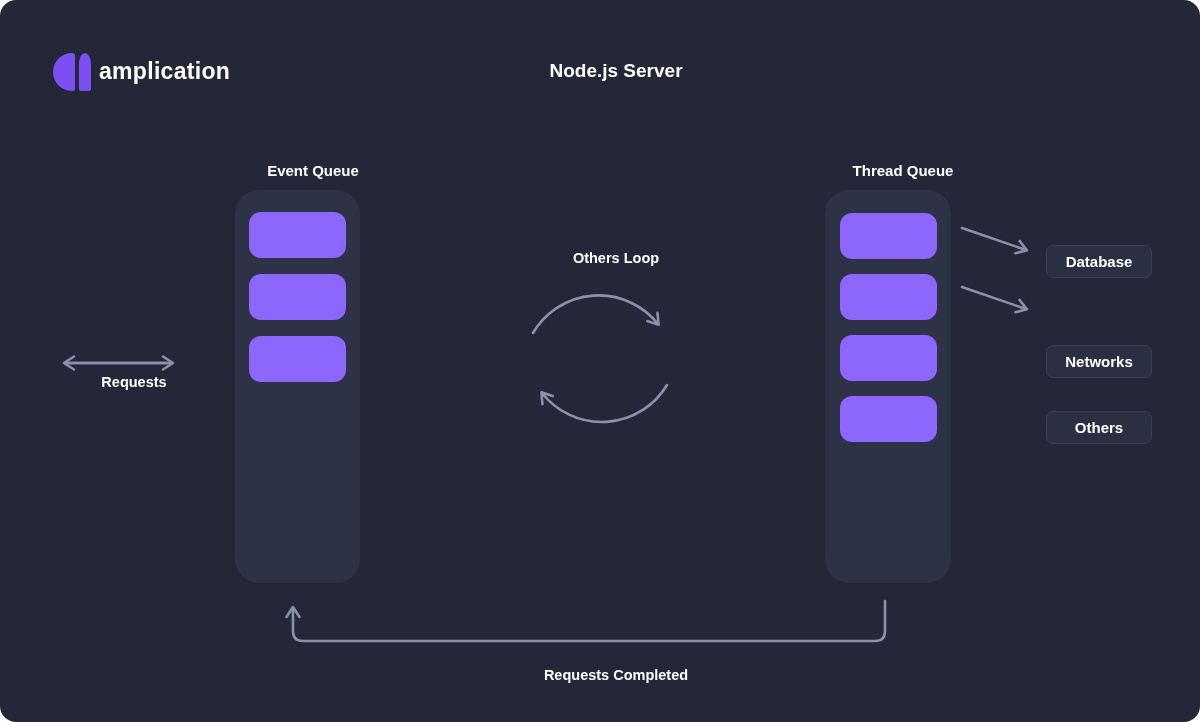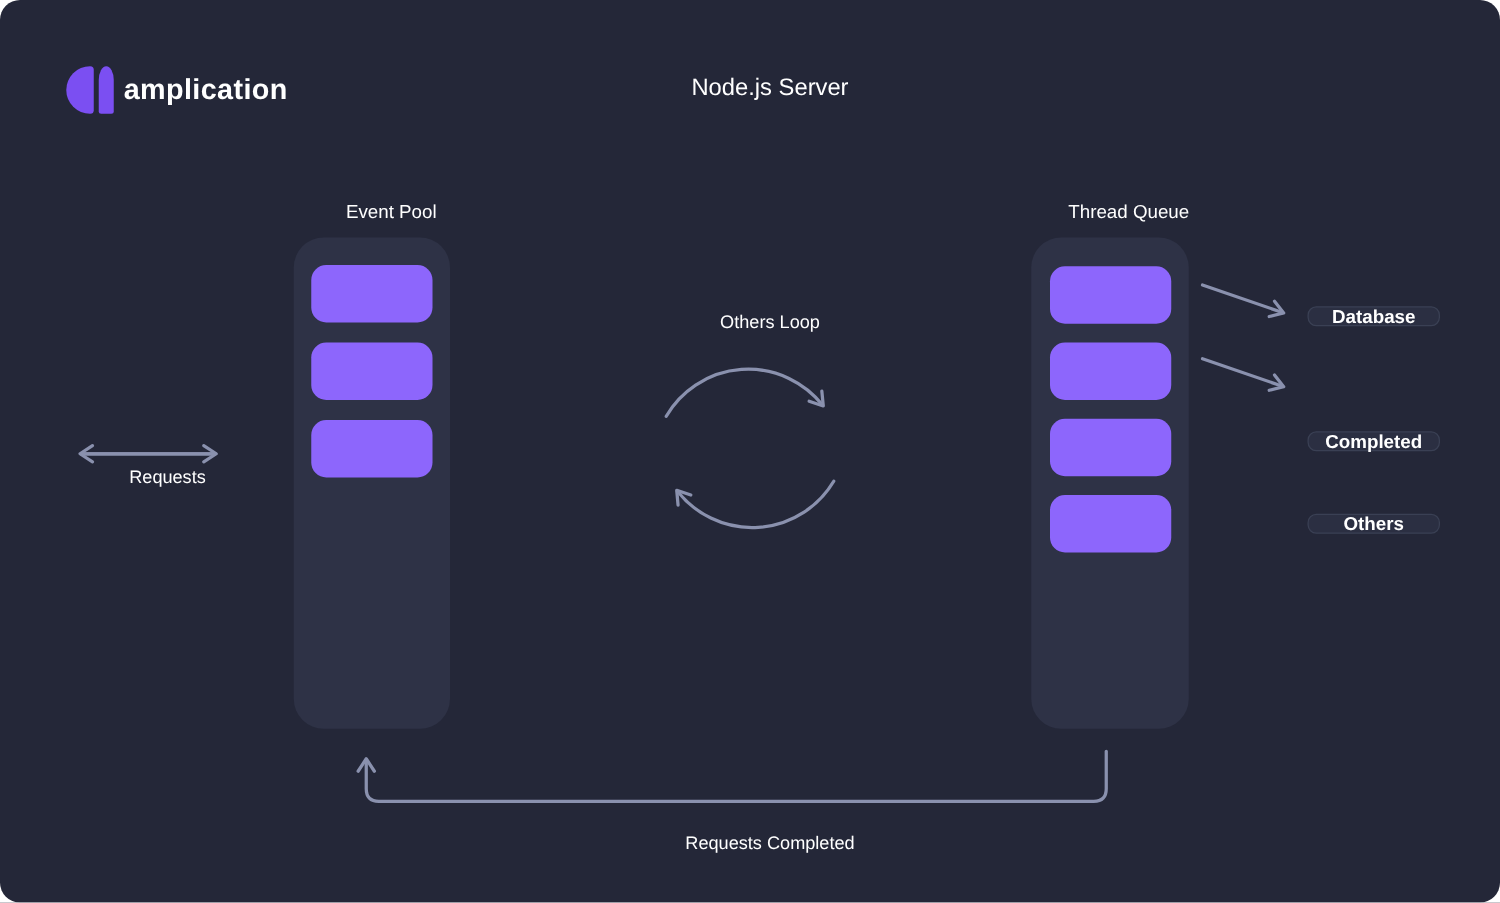--- a/index.html
+++ b/index.html
@@ -5,21 +5,21 @@
   html,body{margin:0;padding:0;background:#fff;}
   #canvas{
     position:relative;width:1200px;height:722px;overflow:hidden;
     font-family:"Liberation Sans",sans-serif;
     -webkit-font-smoothing:antialiased;
   }
   #panel{
     position:absolute;inset:0;background:var(--panel,#242738);border-radius:16px;
   }
   .label{
-    position:absolute;color:var(--text,#fff);font-weight:400;white-space:nowrap;
+    position:absolute;color:var(--text,#fff);font-weight:700;white-space:nowrap;
     transform:translate(-50%,-50%);
     padding-left:32px;
   }
   .lbl-title{font-size:19px;}
   .lbl-col{font-size:15px;}
   .lbl-mid{font-size:14.5px;}
   
   #logo{position:absolute;left:53px;top:53px;width:38px;height:38px;}
   #logo .lobe-l{
     position:absolute;left:0;top:0;width:22px;height:38px;
@@ -42,42 +42,42 @@
     box-sizing:border-box;
   }
   #event-queue-column{left:235px;width:125px;padding-top:22px;gap:16px;}
   #thread-pool-column{left:825px;width:126px;padding-top:23px;gap:15px;}
   .task-block{
     width:97px;height:46px;flex:0 0 auto;
     background:var(--block,#8D66FC);border-radius:12px;
   }
   
   .resource-box{
-    position:absolute;left:1046px;width:106px;height:16px;
+    position:absolute;left:1046px;width:106px;height:33px;
     background:var(--box-bg,#2B2F42);border:1px solid var(--box-border,#3A4054);
     border-radius:7px;box-sizing:border-box;
     display:flex;align-items:center;justify-content:center;
     color:var(--text,#fff);font-size:15px;font-weight:700;
   }
   #arrow-layer{position:absolute;inset:0;pointer-events:none;}
 </style>
 </head>
 <body>
 
 <div id="canvas">
   <div id="panel"></div>
 
   <div id="logo">
     <div class="lobe-l"></div>
     <div class="lobe-r"></div>
   </div>
   <div id="wordmark">amplication</div>
 
   <div class="label lbl-title" style="left:600px;top:71px;">Node.js Server</div>
-  <div class="label lbl-col" style="left:297px;top:170px;">Event Pool</div>
+  <div class="label lbl-col" style="left:297px;top:170px;">Event Queue</div>
   <div class="label lbl-col" style="left:887px;top:170px;">Thread Queue</div>
   <div class="label lbl-mid" style="left:600px;top:258px;">Others Loop</div>
   <div class="label lbl-mid" style="left:118px;top:338px;margin-top:44px;">Requests</div>
   <div class="label lbl-mid" style="left:600px;top:675px;">Requests Completed</div>
 
   <div id="event-queue-column" class="column">
       <div class="task-block"></div>
       <div class="task-block"></div>
       <div class="task-block"></div>
     </div>
@@ -86,21 +86,21 @@
       <div class="task-block"></div>
       <div class="task-block"></div>
       <div class="task-block"></div>
       <div class="task-block"></div>
     </div>
 
   <div class="resource-box" style="top:245px;">
     <span>Database</span>
   </div>
   <div class="resource-box" style="top:345px;">
-    <span>Completed</span>
+    <span>Networks</span>
   </div>
   <div class="resource-box" style="top:395px;margin-top:16px;">
     <span>Others</span>
   </div>
 
   <svg id="arrow-layer" width="1200" height="722" viewBox="0 0 1200 722">
     <defs>
       <marker id="chev" markerUnits="userSpaceOnUse" markerWidth="20" markerHeight="20" viewBox="0 0 20 20" refX="13" refY="10" orient="auto">
         <path d="M4,3.5 L14,10 L4,16.5" fill="none" stroke="#8A91AE" stroke-width="2.6" stroke-linecap="round" stroke-linejoin="round"></path>
       </marker>

